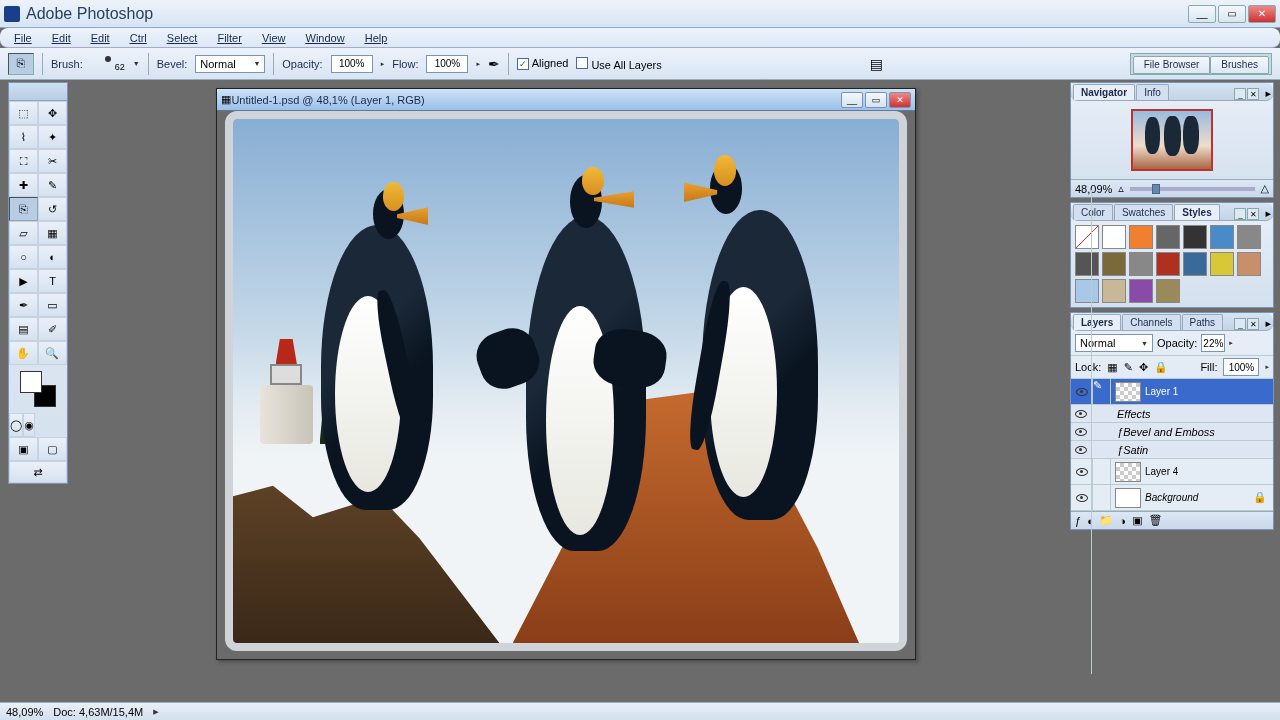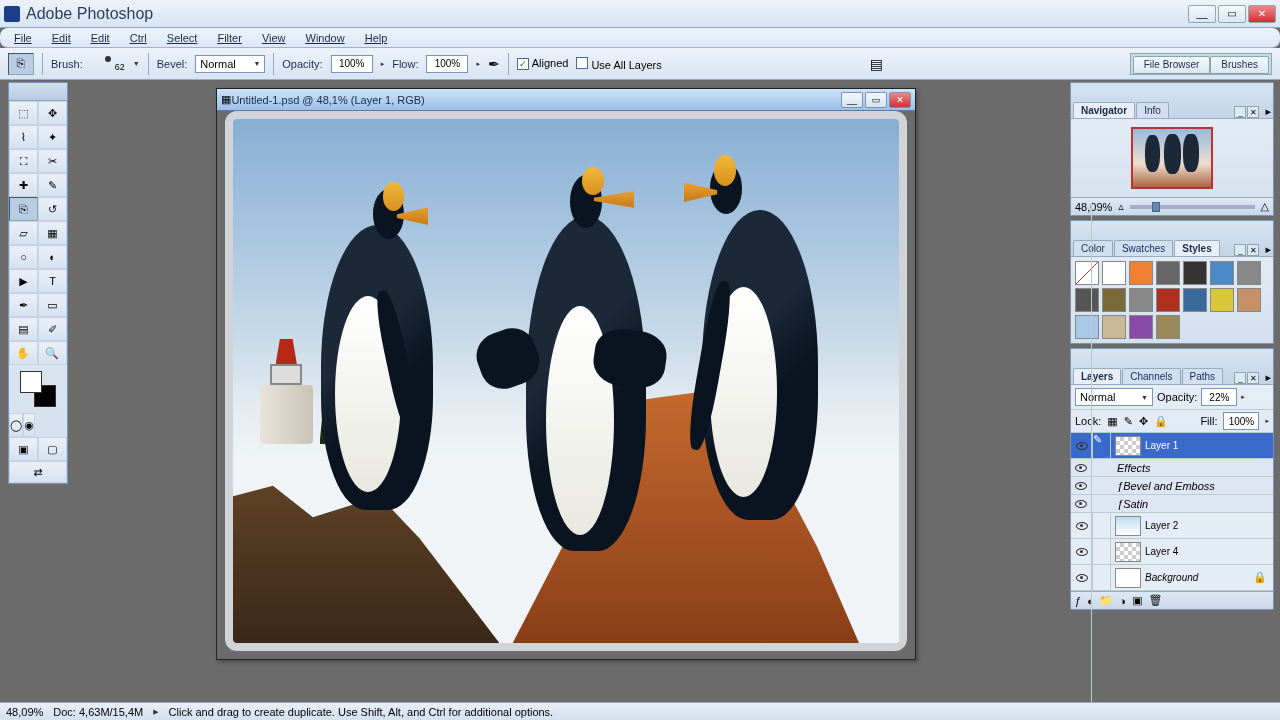--- a/index.html
+++ b/index.html
@@ -50,21 +50,21 @@
 .doc-title { height:22px; background:linear-gradient(#cde3f8,#9cc0e8); display:flex; align-items:center; padding:0 4px; border-bottom:1px solid #5a7aa8; }
 .doc-title-text { flex:1; font-size:11px; color:#1a2a4a; margin-left:0; }
 .doc-tbtn { width:22px; height:16px; border:1px solid #7a94b8; background:linear-gradient(#f4f8fc,#d4e2f0); margin-left:2px; border-radius:2px; display:flex;align-items:center;justify-content:center;font-size:9px; }
 .doc-tbtn.red { background:linear-gradient(#e88,#c33); color:#fff; }
 .canvas { position:absolute; top:22px; left:8px; right:8px; bottom:8px; background:#fff; border:8px solid #d0d4d8; border-radius:12px; overflow:hidden; }
 .canvas-inner { width:100%; height:100%; position:relative; }
 
 
 .rpanels { position:absolute; top:2px; right:6px; width:204px; display:flex; flex-direction:column; gap:4px; }
 .panel { background:linear-gradient(#e8eff8,#d4e0ee); border:1px solid #7a94b8; }
-.panel-tabs { height:36px; background:linear-gradient(#d6e4f2,#c4d4e6); display:flex; align-items:flex-end; padding:0 2px; border-bottom:1px solid #9ab; }
+.panel-tabs { height:18px; background:linear-gradient(#d6e4f2,#c4d4e6); display:flex; align-items:flex-end; padding:0 2px; border-bottom:1px solid #9ab;border-radius:7px; }
 .ptab { padding:2px 7px; font-size:10px; background:#d2dff0; border:1px solid #9ab; border-bottom:none; border-radius:2px 2px 0 0; margin-right:1px; color:#1a2a4a; }
 .ptab.active { background:#e8eff8; font-weight:bold; }
 .ptab-close { margin-left:auto; display:flex; gap:1px; padding-right:2px; }
 .pclose { width:12px; height:12px; border:1px solid #8aa; background:#dce8f4; font-size:8px; display:flex;align-items:center;justify-content:center; }
 .panel-body { padding:4px; }
 .panel-foot { height:18px; border-top:1px solid #9ab; background:linear-gradient(#dce8f4,#cad8ea); display:flex;align-items:center;padding:0 4px;gap:6px;font-size:10px; }
 
 
 .nav-thumb { width:82px; height:62px; border:2px solid #b33; margin:4px auto; background:#eee; position:relative; overflow:hidden; }
 
@@ -343,21 +343,21 @@
             <div class="pclose">✕</div>
           </div>
         <span style="margin-left:4px">▸</span>
       </div>
       <div class="lay-opt">
         <div class="opt-sel" style="width:78px">
             <span>Normal</span>
             <span class="tri">▼</span>
           </div>
         <span>Opacity:</span>
-        <input class="opt-input" style="width: 36px;" value="22%">
+        <input class="opt-input" style="width: 24px;" value="22%">
           <span class="tri">▸</span>
       </div>
       <div class="lay-lock">
         <span>Lock:</span>
         <span>▦</span>
         <span>✎</span>
         <span>✥</span>
         <span>🔒</span>
         <span style="margin-left:auto">Fill:</span>
         <input class="opt-input" style="width: 36px;" value="100%">
@@ -390,28 +390,20 @@
               <div class="eye-ico"></div>
             </div>
           <span>ƒ </span>
             <span>Satin</span>
         </div>
         <div class="lay-row">
           <div class="eye">
               <div class="eye-ico"></div>
             </div>
             <div class="link"></div>
-          <div class="lay-thumb" style="background:linear-gradient(#bde,#fff)"></div>
-          <span class="lay-name">Layer 2</span>
-        </div>
-        <div class="lay-row">
-          <div class="eye">
-              <div class="eye-ico"></div>
-            </div>
-            <div class="link"></div>
           <div class="lay-thumb"></div>
           <span class="lay-name">Layer 4</span>
         </div>
         <div class="lay-row">
           <div class="eye">
               <div class="eye-ico"></div>
             </div>
             <div class="link"></div>
           <div class="lay-thumb" style="background:#fff"></div>
           <span class="lay-name" style="font-style:italic">Background</span>
@@ -428,14 +420,13 @@
       </div>
     </div>
 
   </div>
 </div>
 
 <div class="statusbar">
   <span>48,09%</span>
   <span>Doc: 4,63M/15,4M</span>
   <span class="tri">▶</span>
-  <span>Click and drag to create duplicate. Use Shift, Alt, and Ctrl for additional options.</span>
 </div>
 
 </body></html>

